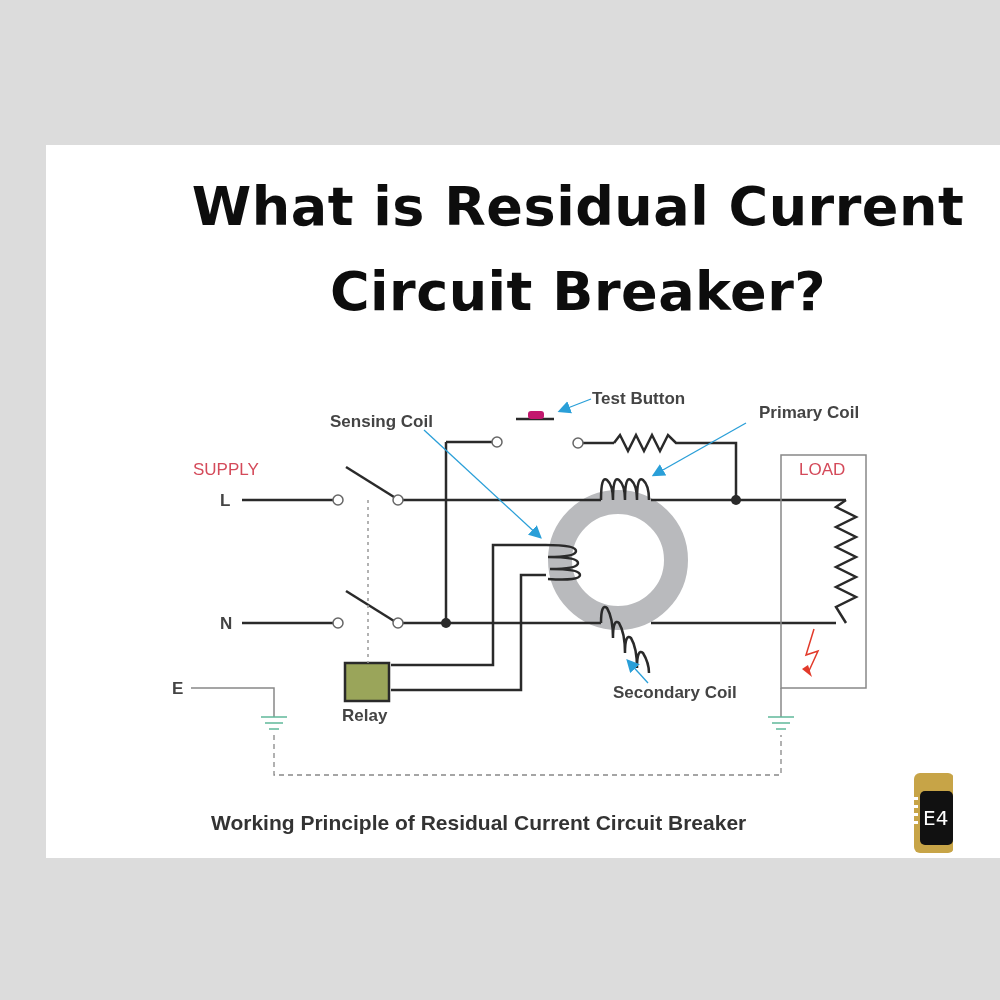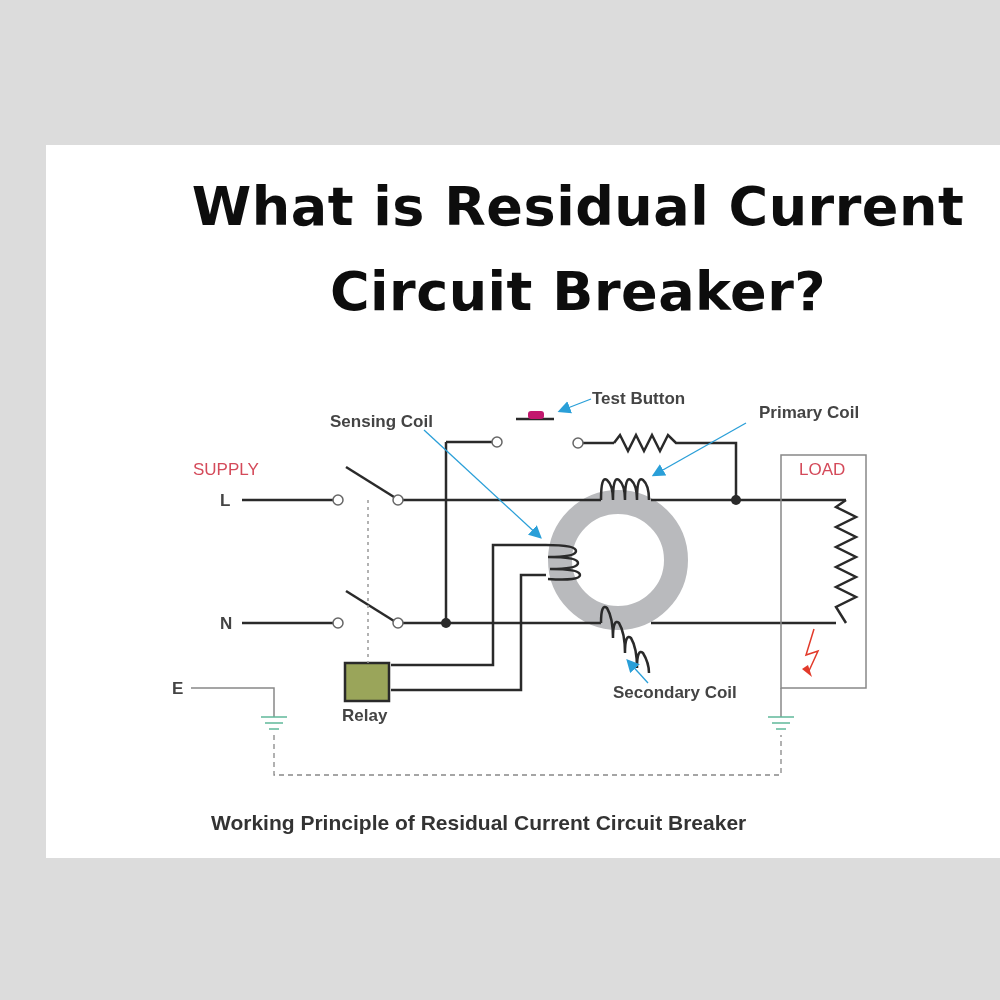--- a/index.html
+++ b/index.html
@@ -107,13 +107,26 @@
     <text class="lbl" x="126" y="549">E</text>
     <text class="lbl" x="284" y="282">Sensing Coil</text>
     <text class="lbl" x="546" y="259">Test Button</text>
     <text class="lbl" x="713" y="273">Primary Coil</text>
     <text class="red" x="753" y="330">LOAD</text>
     <text class="lbl" x="296" y="576">Relay</text>
     <text class="lbl" x="567" y="553">Secondary Coil</text>
     <text class="cap" x="165" y="685">Working Principle of Residual Current Circuit Breaker</text>
   </svg>
 
+  <div class="chip">
+    <svg width="45" height="91" viewBox="0 0 45 91">
+      <rect x="6" y="6" width="40" height="80" rx="6" fill="#c7a447"></rect>
+      <g fill="#fff">
+          <rect x="0" y="30" width="10" height="3"></rect>
+          <rect x="0" y="38" width="10" height="3"></rect>
+          <rect x="0" y="46" width="10" height="3"></rect>
+          <rect x="0" y="54" width="10" height="3"></rect>
+        </g>
+      <rect x="12" y="24" width="33" height="54" rx="5" fill="#111"></rect>
+      <text x="15" y="58" fill="#fff" font-family="DejaVu Sans, sans-serif" font-size="20">E4</text>
+    </svg>
+  </div>
 </div>
 
 </body></html>

